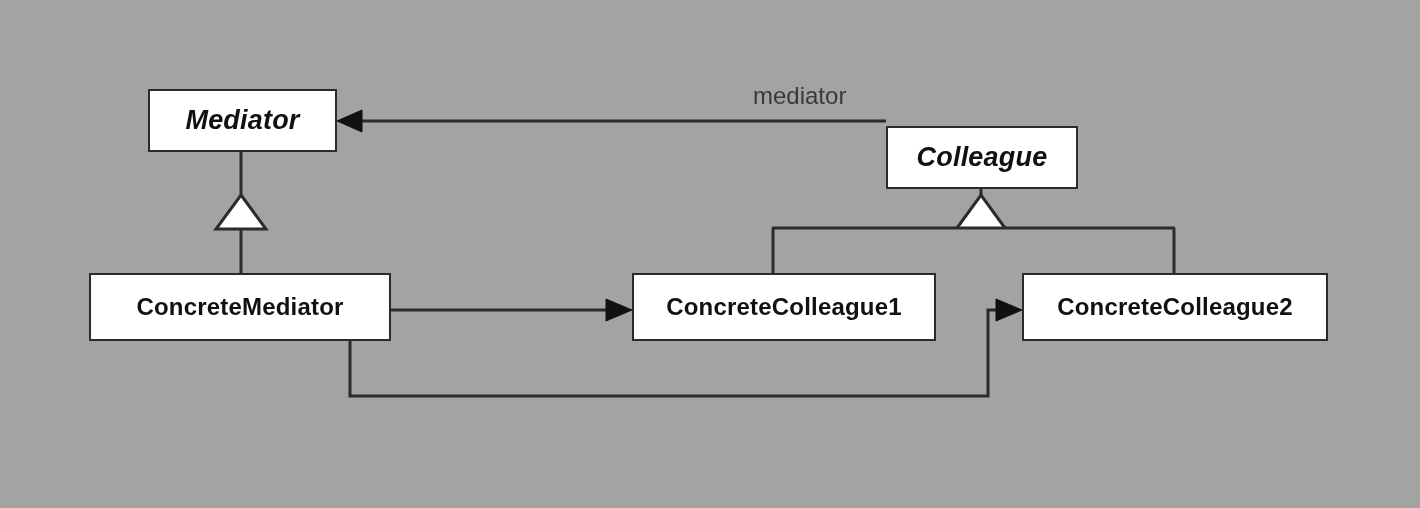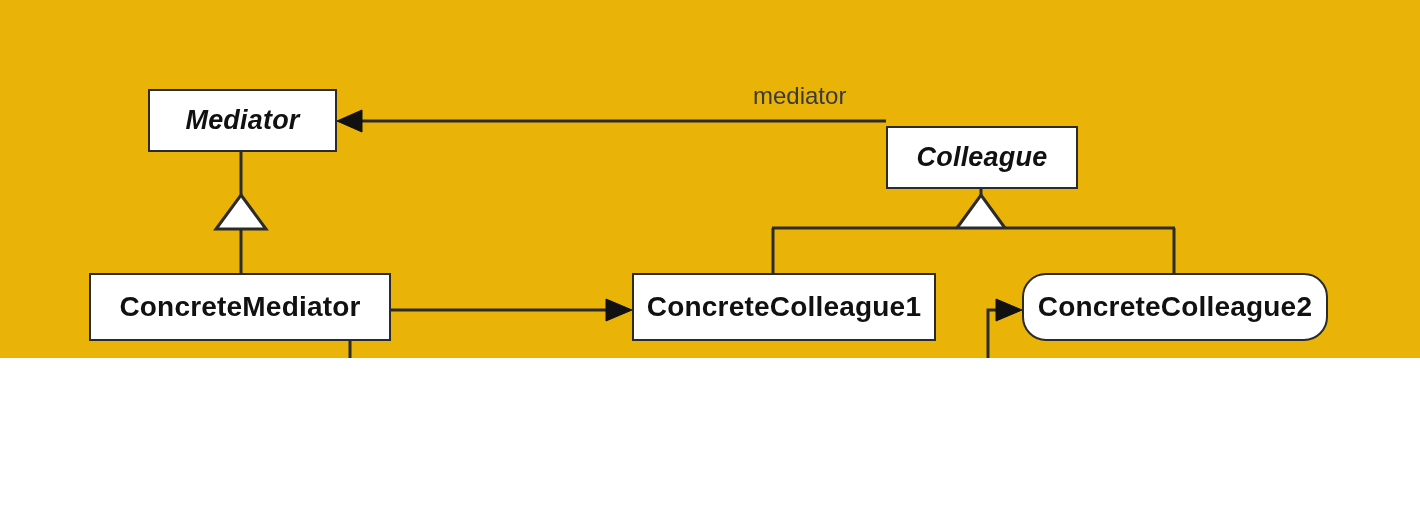--- a/index.html
+++ b/index.html
@@ -6,22 +6,22 @@
     margin: 0;
     padding: 0;
     background: #ffffff;
   }
   body {
     font-family: "Liberation Sans", sans-serif;
   }
   #diagram-canvas {
     position: relative;
     width: 1420px;
-    height: 358px;
-    background: #eab308;
+    height: 508px;
+    background: #a3a3a3;
     overflow: hidden;
   }
   #uml-svg {
     position: absolute;
     left: 0;
     top: 0;
     width: 1420px;
     height: 508px;
   }
   .uml-box {
@@ -39,27 +39,27 @@
     white-space: nowrap;
   }
   .abstract-box .box-label {
     font-style: italic;
     font-weight: bold;
     font-size: 27px;
   }
   .concrete-box .box-label {
     font-style: normal;
     font-weight: bold;
-    font-size: 28px;
+    font-size: 24px;
   }
   #box-mediator      { left: 148px; top: 89px;  width: 189px; height: 63px; }
   #box-colleague     { left: 886px; top: 90px;  width: 192px; height: 63px; margin-top: 36px; }
   #box-concrete-mediator   { left: 89px;   top: 273px; width: 302px; height: 68px; }
   #box-concrete-colleague1 { left: 632px;  top: 273px; width: 304px; height: 68px; text-align: center; }
-  #box-concrete-colleague2 { left: 1022px; top: 273px; width: 306px; height: 68px; border-radius: 24px; }
+  #box-concrete-colleague2 { left: 1022px; top: 273px; width: 306px; height: 68px; }
   .edge-label {
     position: absolute;
     font-size: 24px;
     font-weight: normal;
     font-style: normal;
     color: #3a3a3a;
     white-space: nowrap;
   }
   #label-mediator-role { left: 753px; top: 82px; }
 </style>

